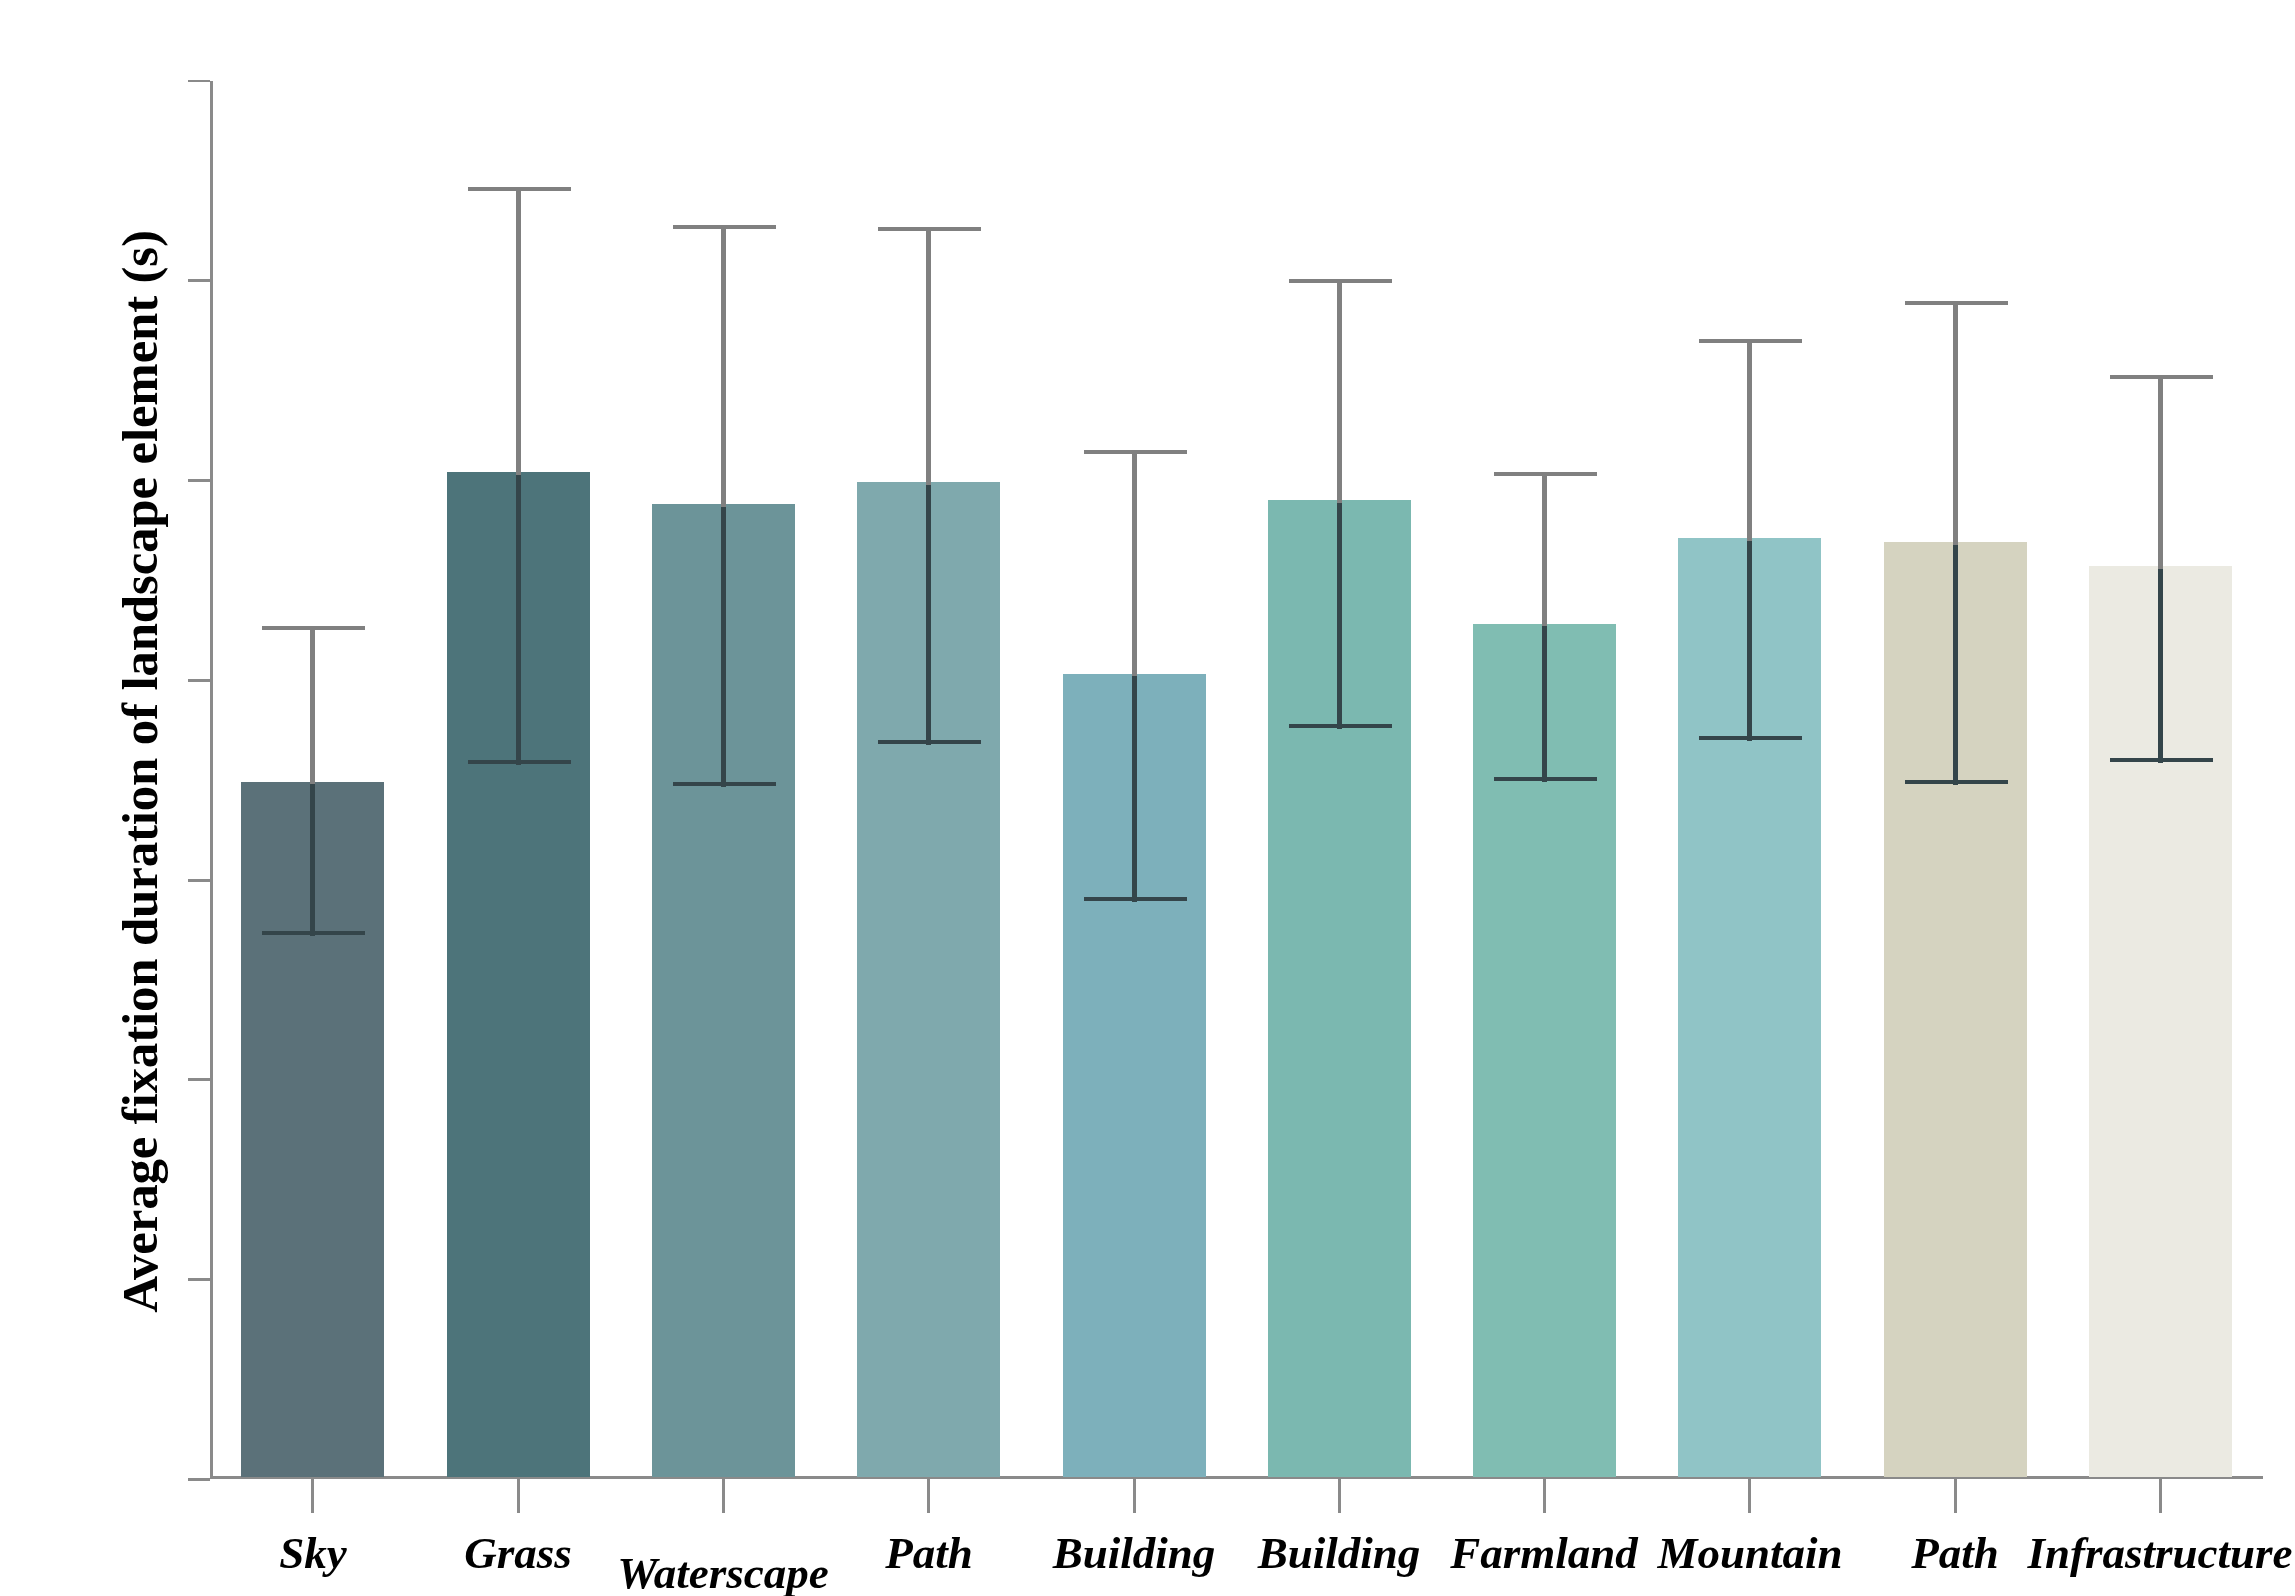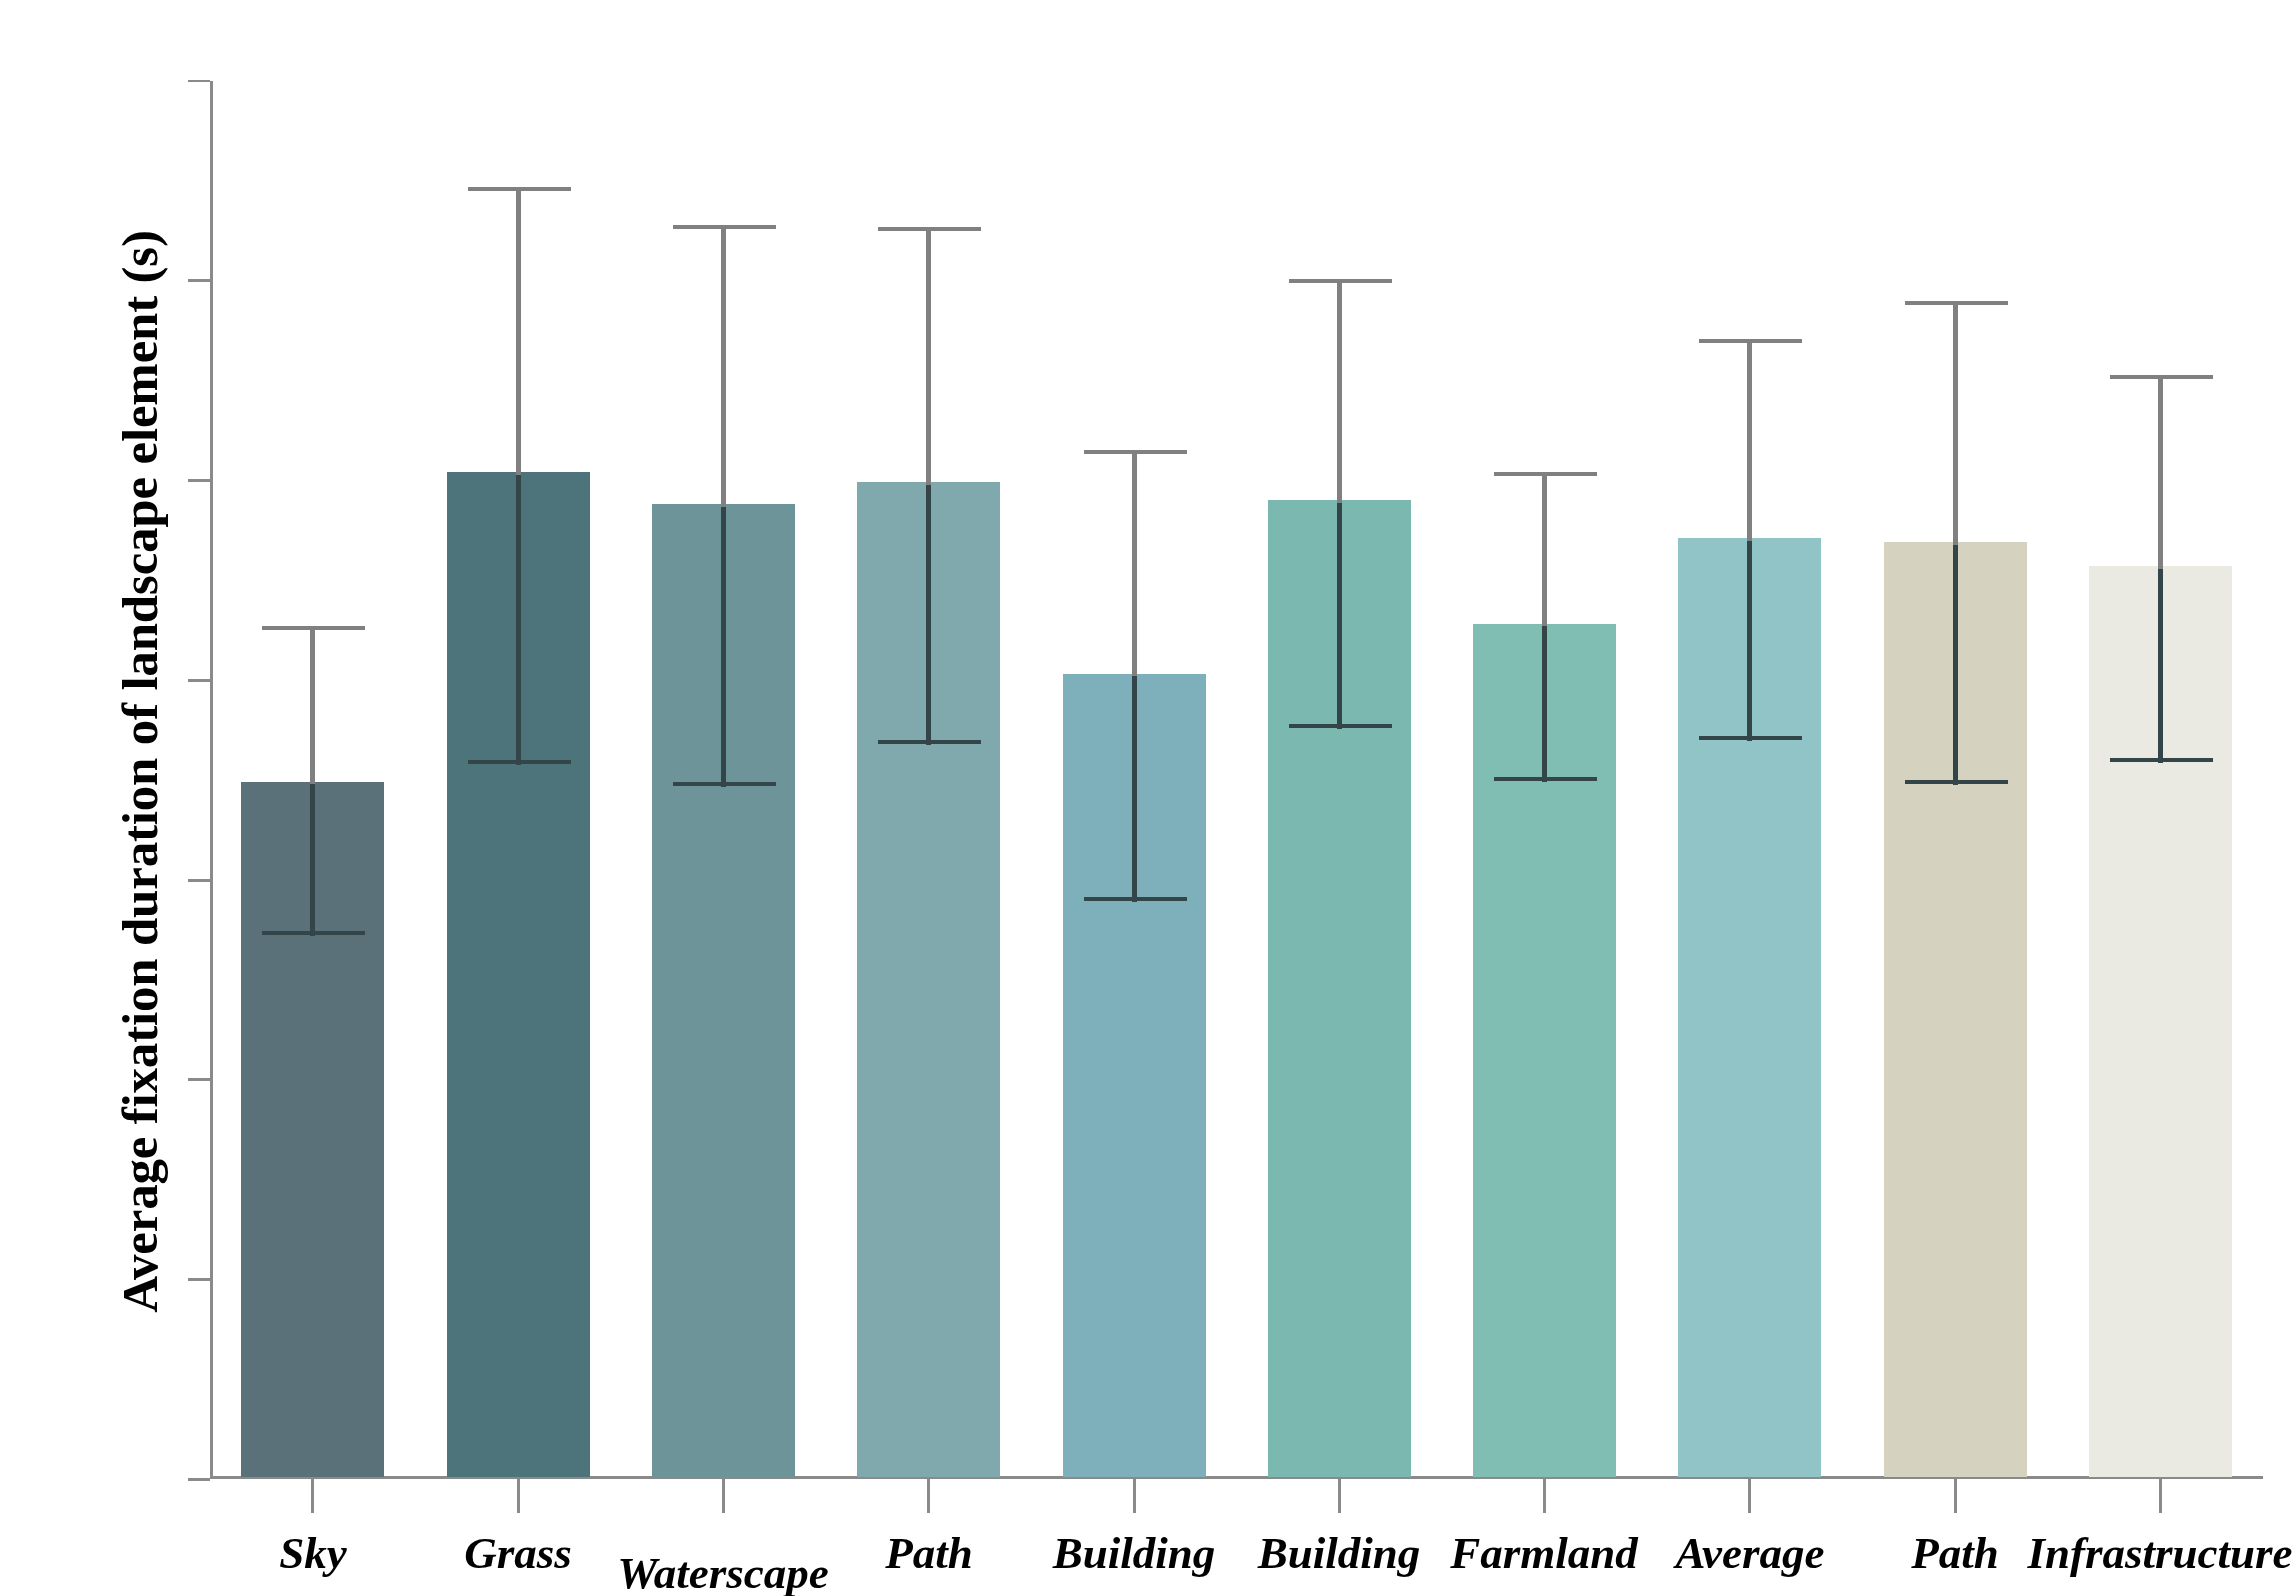--- a/index.html
+++ b/index.html
@@ -222,21 +222,21 @@
         <div class="x-tick-label" style="left: 513px; margin-top: 20px;">Waterscape</div>
         <div class="x-tick-mark" style="left: 717px;"></div>
         <div class="x-tick-label" style="left: 719px;">Path</div>
         <div class="x-tick-mark" style="left: 923px;"></div>
         <div class="x-tick-label" style="left: 924px;">Building</div>
         <div class="x-tick-mark" style="left: 1128px;"></div>
         <div class="x-tick-label" style="left: 1129px;">Building</div>
         <div class="x-tick-mark" style="left: 1333px;"></div>
         <div class="x-tick-label" style="left: 1334px;">Farmland</div>
         <div class="x-tick-mark" style="left: 1538px;"></div>
-        <div class="x-tick-label" style="left: 1540px;">Average</div>
+        <div class="x-tick-label" style="left: 1540px;">Mountain</div>
         <div class="x-tick-mark" style="left: 1744px;"></div>
         <div class="x-tick-label" style="left: 1745px;">Path</div>
         <div class="x-tick-mark" style="left: 1949px;"></div>
         <div class="x-tick-label" style="left: 1950px;">Infrastructure</div>
       </div>
   </div>
 </div>
 
 
 </body></html>

